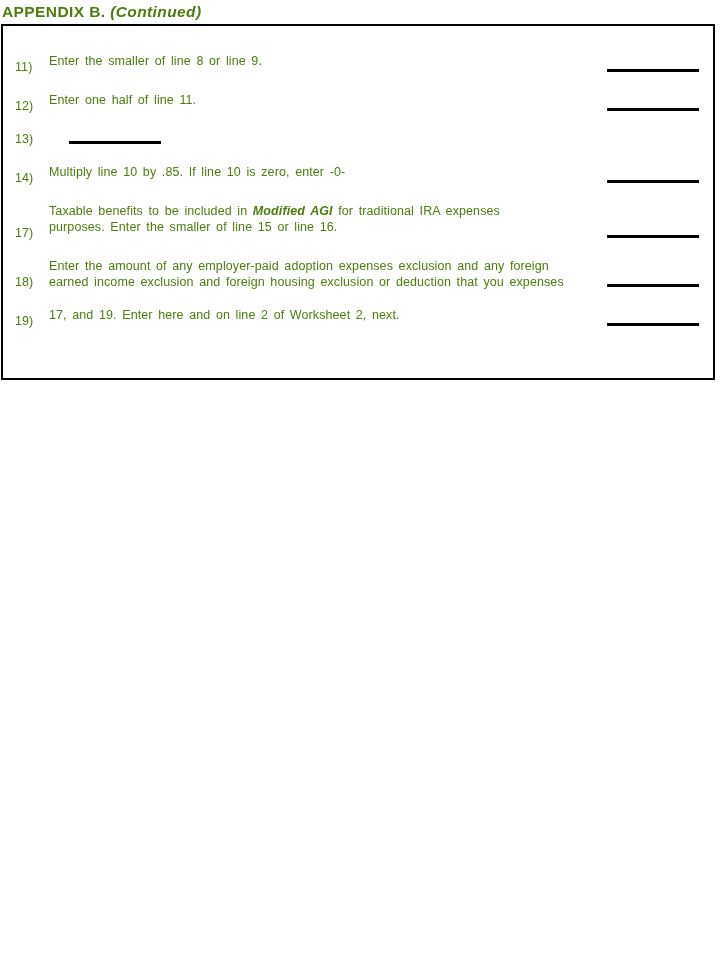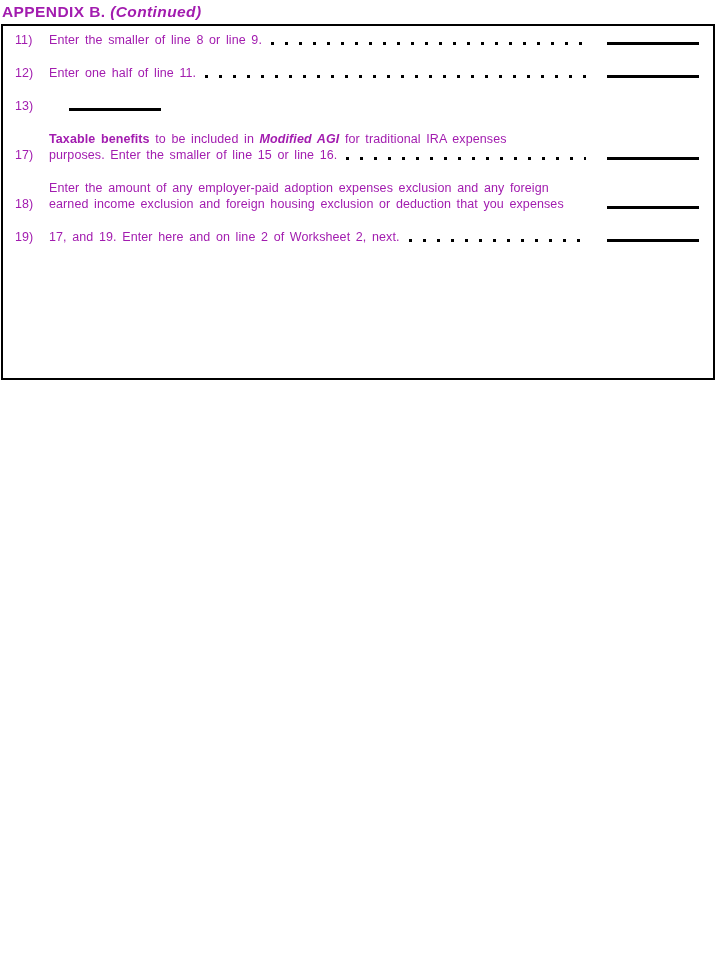--- a/index.html
+++ b/index.html
@@ -5,21 +5,21 @@
   html, body {
     margin: 0;
     padding: 0;
     background: #ffffff;
   }
   .page {
     position: relative;
     width: 725px;
     height: 967px;
     background: #ffffff;
-    color: #a21caf;
+    color: #4d7c0f;
     font-family: "Liberation Sans", sans-serif;
     overflow: hidden;
   }
   .title {
     position: absolute;
     left: 2px;
     top: 3px;
     font-size: 15.5px;
     font-weight: bold;
     letter-spacing: 0.4px;
@@ -29,21 +29,21 @@
     font-style: italic;
   }
   .box {
     position: absolute;
     left: 1px;
     top: 24px;
     width: 714px;
     height: 356px;
     border: 2px solid #000000;
     box-sizing: border-box;
-    padding: 6px 14px 0 12px;
+    padding: 27px 14px 0 12px;
   }
   .row {
     display: flex;
     align-items: flex-end;
     margin-bottom: 17px;
     font-size: 12.5px;
     line-height: 16px;
     letter-spacing: 0.1px;
     word-spacing: 2px;
   }
@@ -53,20 +53,21 @@
   }
   .main {
     flex: 1 1 auto;
     min-width: 0;
   }
   .tline {
     display: block;
   }
   .lastline {
     display: flex;
+    flex-direction: column;
   }
   .lastline .text {
     flex: none;
     white-space: nowrap;
   }
   .leader {
     flex: 1 1 auto;
     height: 3px;
     align-self: flex-end;
     margin: 0 1px 3px 9px;
@@ -74,21 +75,21 @@
   }
   .entry {
     flex: none;
     width: 92px;
     margin-left: 20px;
     height: 0;
     border-bottom: 3px solid #000000;
     align-self: flex-end;
     margin-bottom: 3px;
   }
-  .seg-b { font-weight: bold; }
+  .seg-b { font-weight: normal; }
   .seg-bi { font-weight: bold; font-style: italic; }
 </style>
 </head>
 <body>
 
 <div class="page">
   <div class="title">
     <span>APPENDIX B.</span>
     <span class="cont">(Continued)</span>
   </div>
@@ -108,20 +109,30 @@
         <div class="main">
           <div class="tline lastline">
             <span class="text"><span>Enter one half of line 11.</span></span>
             <div class="leader"></div>
           </div>
         </div>
         <div class="entry"></div>
       </div>
       <div class="row">
         <div class="num">13)</div>
+        <div class="entry"></div>
+      </div>
+      <div class="row">
+        <div class="num">14)</div>
+        <div class="main">
+          <div class="tline lastline">
+            <span class="text"><span>Multiply line 10 by .85. If line 10 is zero, enter -0-</span></span>
+            <div class="leader"></div>
+          </div>
+        </div>
         <div class="entry"></div>
       </div>
       <div class="row">
         <div class="num">17)</div>
         <div class="main">
           <div class="tline"><span class="text"><span class="seg-b">Taxable benefits</span><span> to be included in </span><span class="seg-bi">Modified AGI</span><span> for traditional IRA expenses</span></span></div>
           <div class="tline lastline">
             <span class="text"><span>purposes. Enter the smaller of line 15 or line 16.</span></span>
             <div class="leader"></div>
           </div>

